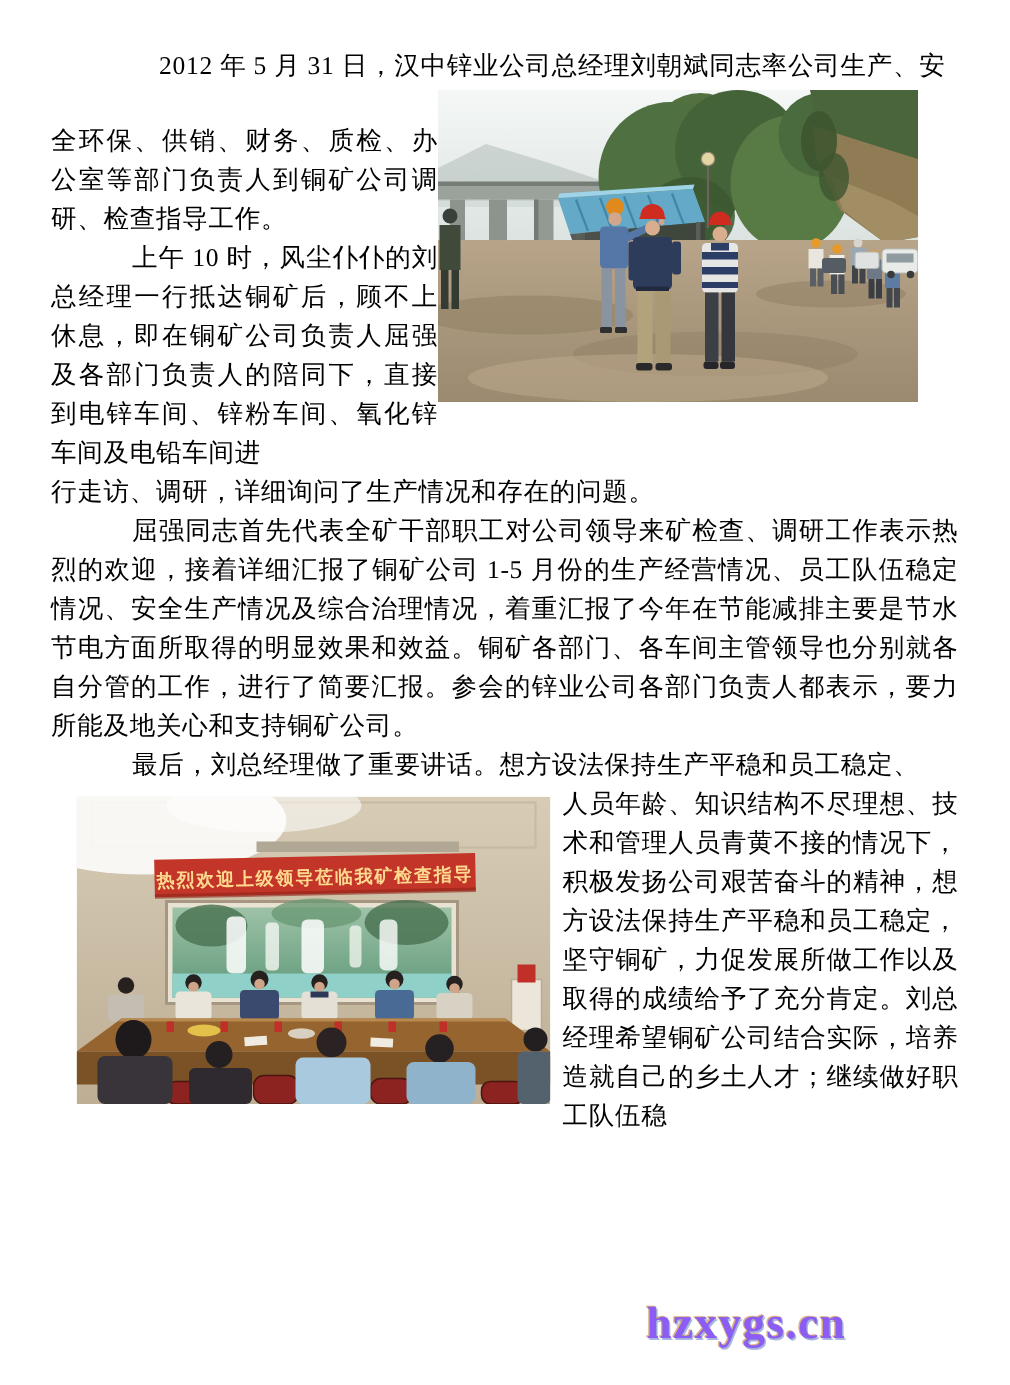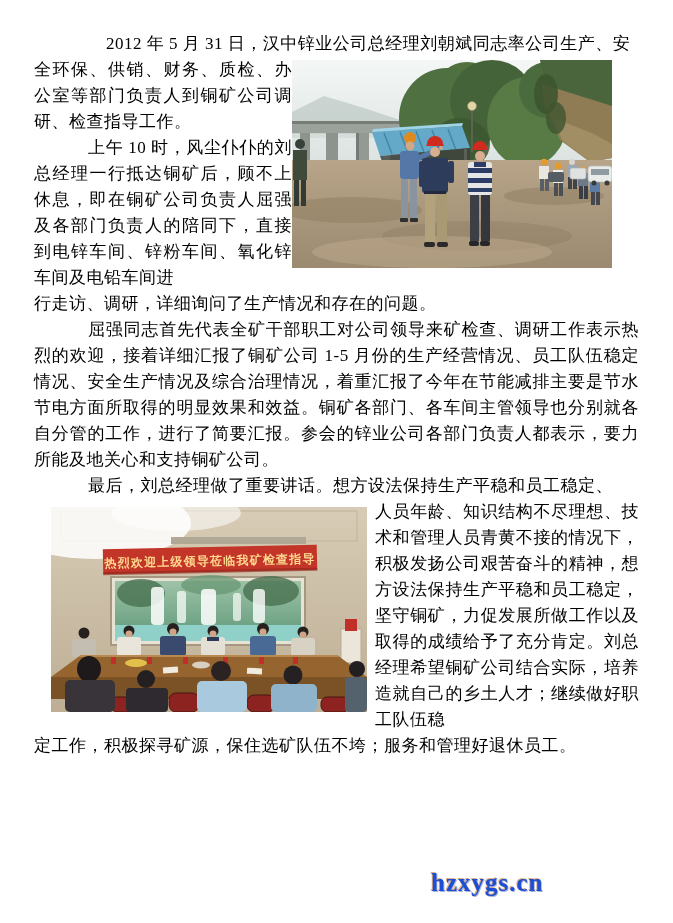--- a/index.html
+++ b/index.html
@@ -14,35 +14,35 @@
     font-size:17px;
     line-height:26px;
     color:#000000;
     letter-spacing:0.5px;
   }
   p{margin:0;text-align:justify;text-justify:inter-ideograph;}
   .indent{text-indent:54px;}
   .indent-lg{text-indent:72px;}
 
   .wrap-row{display:flex;align-items:flex-start;}
-  .col-left{width:258px;}
+  .col-left{width:258px;margin-top:24px;}
   .photo1-box{width:320px;height:208px;margin-top:3px;flex:0 0 auto;overflow:hidden;}
   .photo2-box{width:316px;height:205px;margin-left:17px;margin-top:8px;flex:0 0 auto;overflow:hidden;}
   .col-right{width:264px;margin-left:8px;}
 
   svg{display:block;}
 
   .watermark{
     position:absolute;
     left:431px;top:870px;
     font-family:"Liberation Serif","DejaVu Serif",serif;
-    font-size:25px;
+    font-size:30px;
     font-weight:bold;
     letter-spacing:1px;
-    color:#1d4ed8;
+    color:#8b5cf6;
     text-shadow:
       -1px -1px 0 rgba(196,120,48,0.55),
        1px  1px 0 rgba(70,100,190,0.45),
        0 0 1px rgba(150,150,150,0.8);
   }
 </style>
 </head>
 <body>
 
 <div class="page">
@@ -331,17 +331,16 @@
           <rect x="294" y="170" width="22" height="35" rx="4" fill="#54626e"></rect>
         </g>
       </svg>
     </div>
 
     <div class="col-right">
       <p>人员年龄、知识结构不尽理想、技术和管理人员青黄不接的情况下，积极发扬公司艰苦奋斗的精神，想方设法保持生产平稳和员工稳定，坚守铜矿，力促发展所做工作以及取得的成绩给予了充分肯定。刘总经理希望铜矿公司结合实际，培养造就自己的乡土人才；继续做好职工队伍稳</p>
     </div>
   </div>
 
-  <p>定工作，积极探寻矿源，保住选矿队伍不垮；服务和管理好退休员工。</p>
 
   <div class="watermark">hzxygs.cn</div>
 
 </div>
 
 </body></html>

